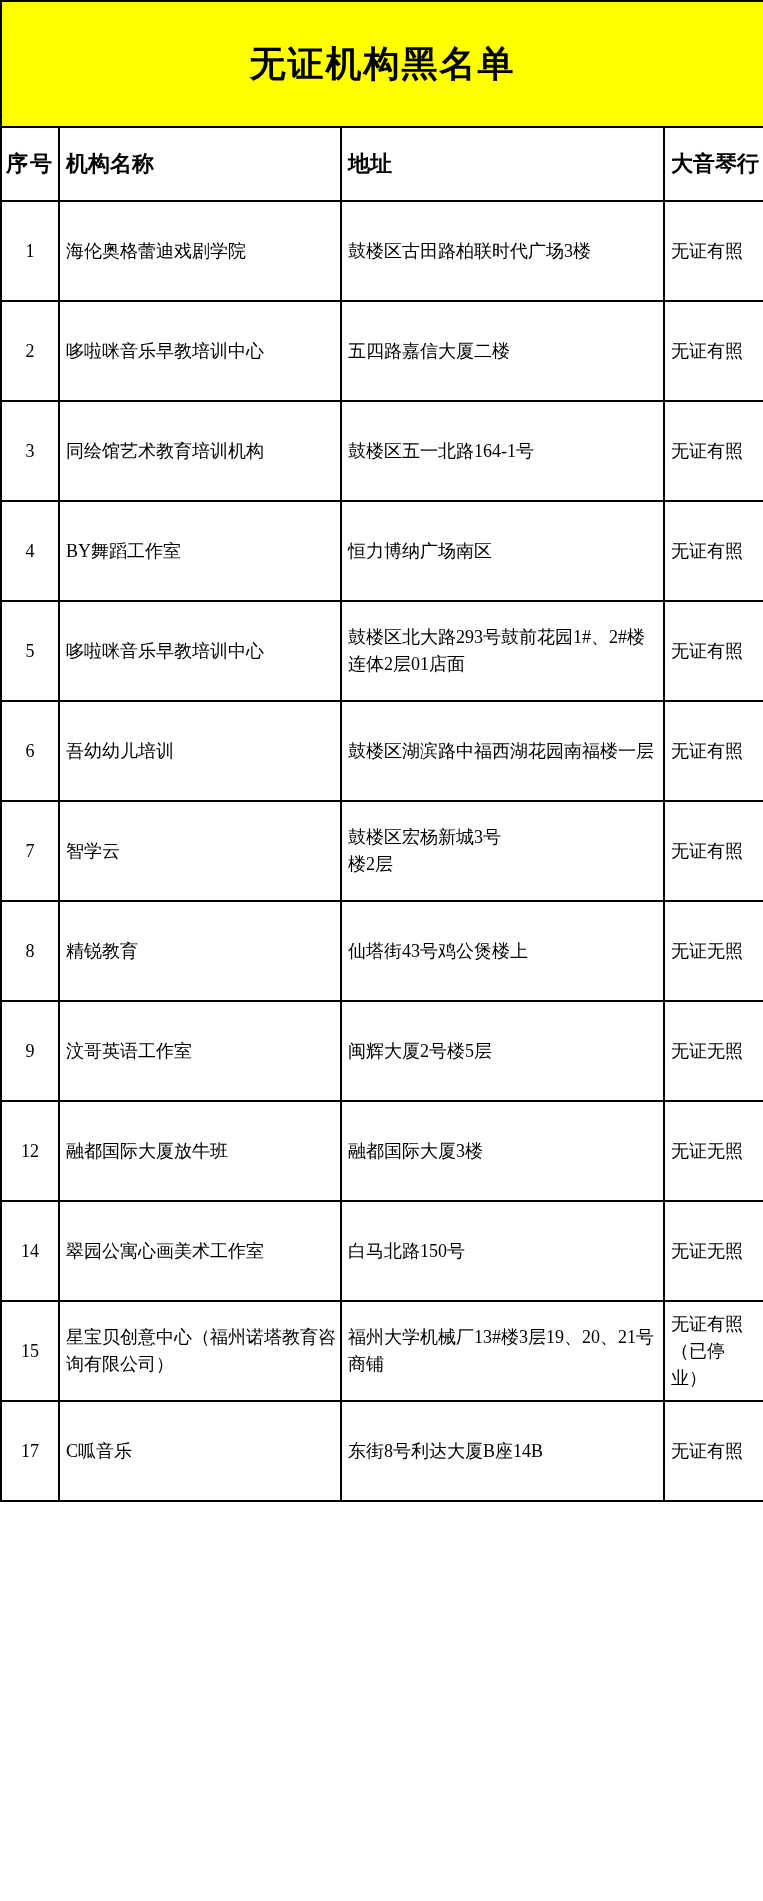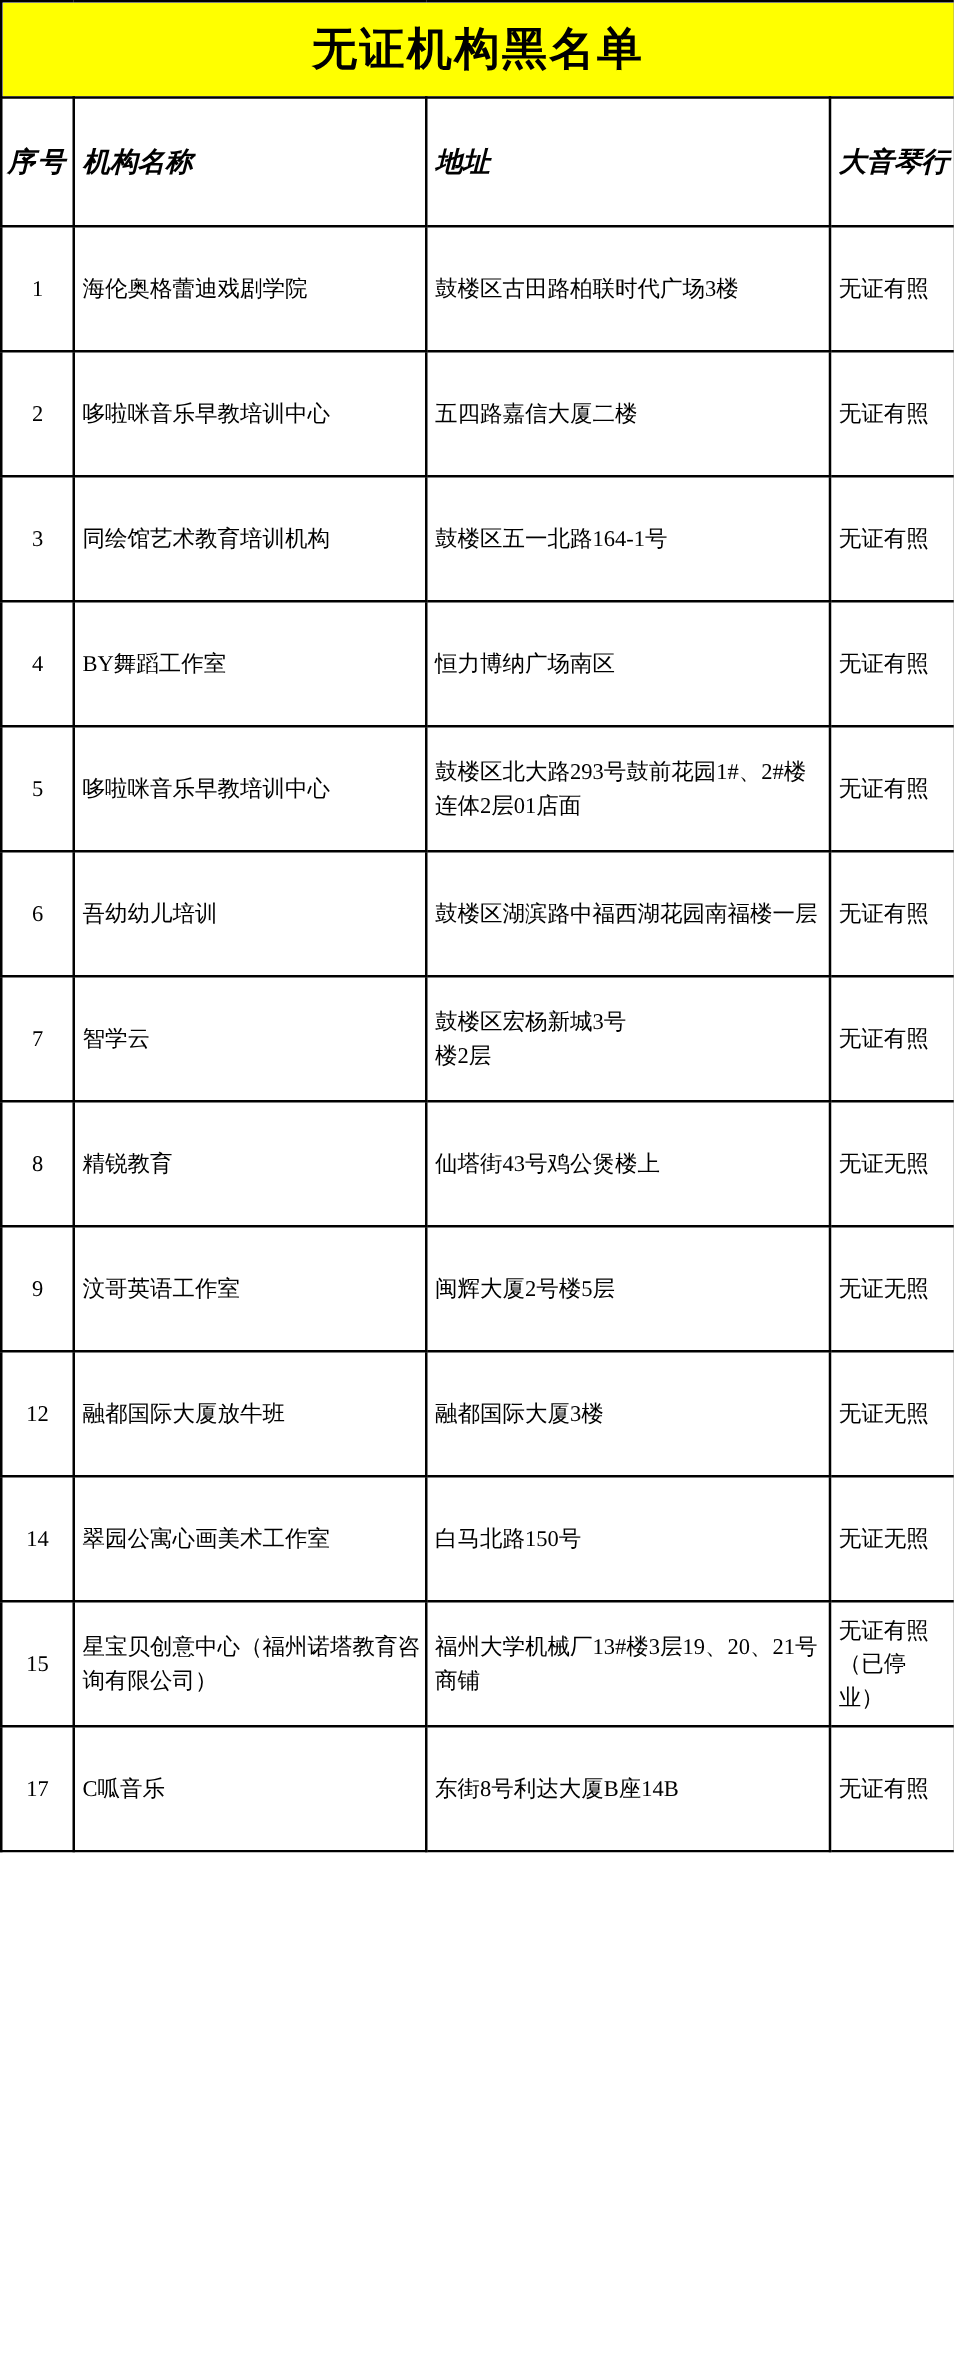--- a/index.html
+++ b/index.html
@@ -15,28 +15,28 @@
   table.blacklist {
     border-collapse: collapse;
     table-layout: fixed;
     width: 763px;
   }
   table.blacklist td, table.blacklist th {
     border: 2px solid #000;
     vertical-align: middle;
     overflow: hidden;
   }
-  tr.banner-row { height: 77px; }
+  tr.banner-row { height: 126px; }
   td.banner-cell {
     text-align: center;
     font-weight: bold;
     font-size: 36px;
     letter-spacing: 2px;
   }
-  tr.header-row { height: 103px; font-style: italic; }
+  tr.header-row { height: 74px; }
   th.col-header {
     font-size: 22px;
     font-weight: bold;
     text-align: left;
     padding: 0 4px 0 6px;
   }
   th.col-header.index {
     text-align: center;
     padding: 0;
     letter-spacing: 2px;

